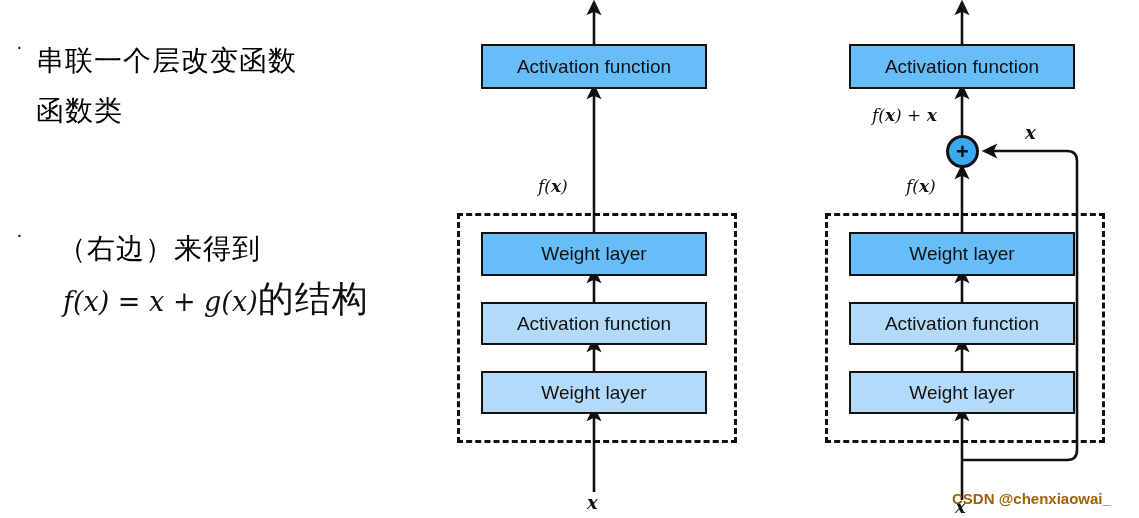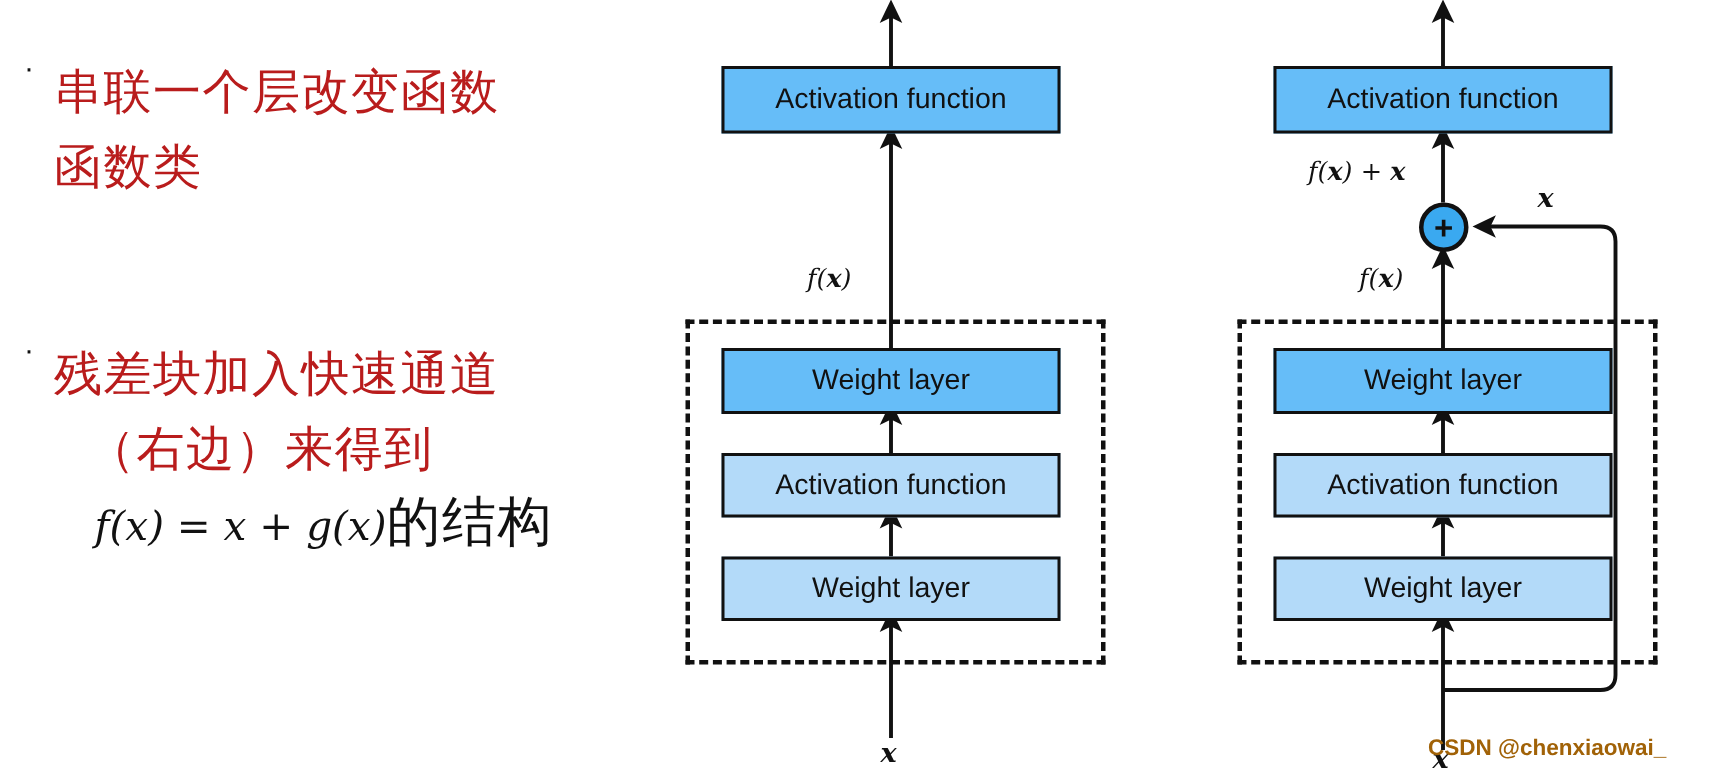--- a/index.html
+++ b/index.html
@@ -34,25 +34,25 @@
     left: 8px;
     font-size: 20px;
     line-height: 1;
     color: #111111;
   }
   .bullet-lines {
     margin-left: 28px;
   }
   .cjk-line {
     font-family: "DejaVu Sans", "Liberation Sans", sans-serif;
-    font-size: 32px;
+    font-size: 28px;
     line-height: 50px;
     letter-spacing: 1px;
     white-space: nowrap;
-    color: #b91c1c;
+    color: #000000;
   }
   .cjk-line.indent {
     padding-left: 22px;
   }
   .math-line {
     font-family: "DejaVu Serif", "Liberation Serif", serif;
     font-size: 27px;
     line-height: 50px;
     white-space: nowrap;
     color: #111111;
@@ -163,21 +163,20 @@
     <span class="bullet-dot">·</span>
     <div class="bullet-lines">
       <div class="cjk-line">串联一个层改变函数</div>
       <div class="cjk-line">函数类</div>
     </div>
   </div>
 
   <div class="bullet-block" style="top:224px;">
     <span class="bullet-dot">·</span>
     <div class="bullet-lines">
-      <div class="cjk-line">残差块加入快速通道</div>
       <div class="cjk-line indent">（右边）来得到</div>
       <div class="math-line">
         <span class="mvar">f(x) = x + g(x)</span><span class="cjk-tail">的结构</span>
       </div>
     </div>
   </div>
 
 </div>
 
 <svg class="overlay" viewBox="0 0 1139 518">

